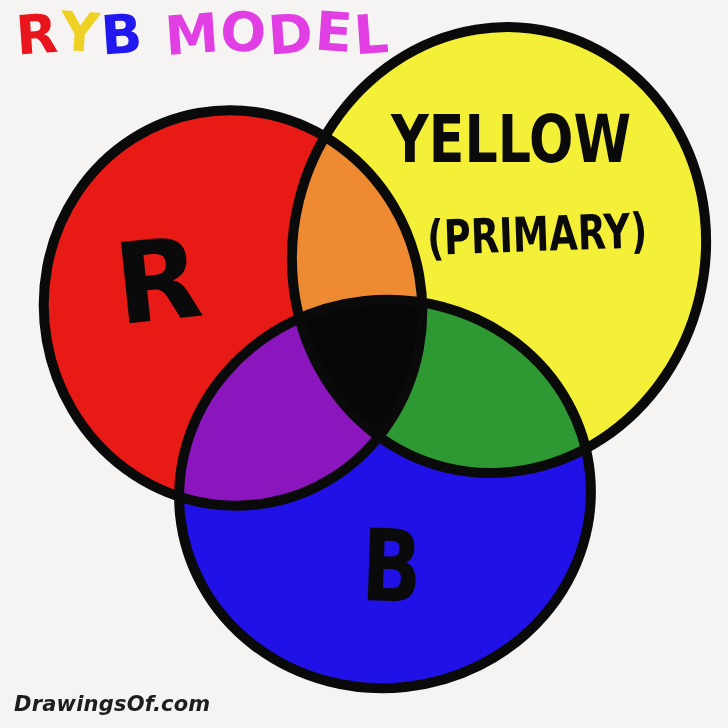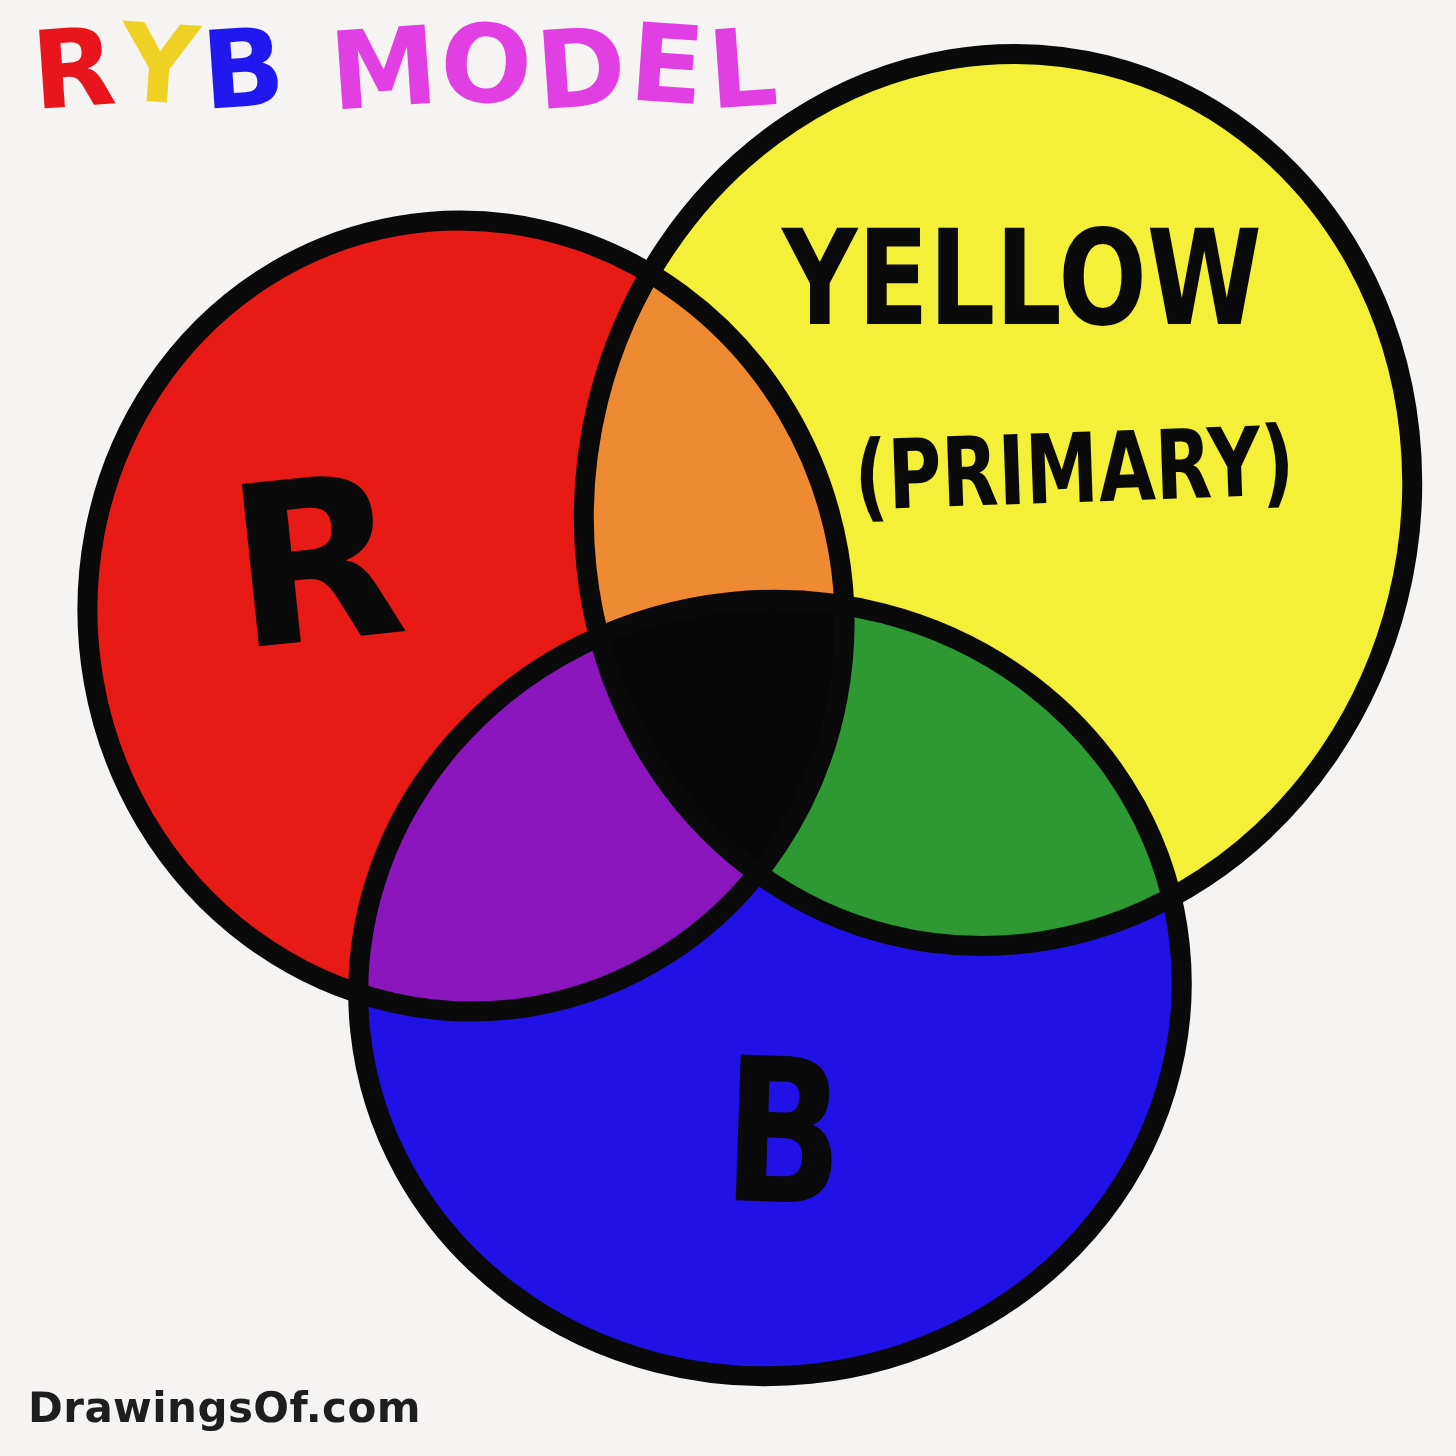--- a/index.html
+++ b/index.html
@@ -39,20 +39,21 @@
     font-weight: bold;
   }
   .footer-watermark {
     position: absolute;
     left: 14px;
     top: 692px;
     font-size: 21px;
     font-weight: bold;
     color: #1E1E21;
     letter-spacing: 0.2px;
+    font-style: italic;
   }
 </style>
 </head>
 <body>
 
 <div class="stage">
 
   <div class="page-title"><span style="color: rgb(232, 21, 28);">R</span><span style="color: rgb(239, 209, 35);">Y</span><span style="color: rgb(32, 24, 238);">B</span><span> </span><span style="color: rgb(225, 62, 228);">M</span><span style="color: rgb(225, 62, 228);">O</span><span style="color: rgb(225, 62, 228);">D</span><span style="color: rgb(225, 62, 228);">E</span><span style="color: rgb(225, 62, 228);">L</span></div>
 
   <svg class="venn-svg" width="728" height="728" viewBox="0 0 728 728">

